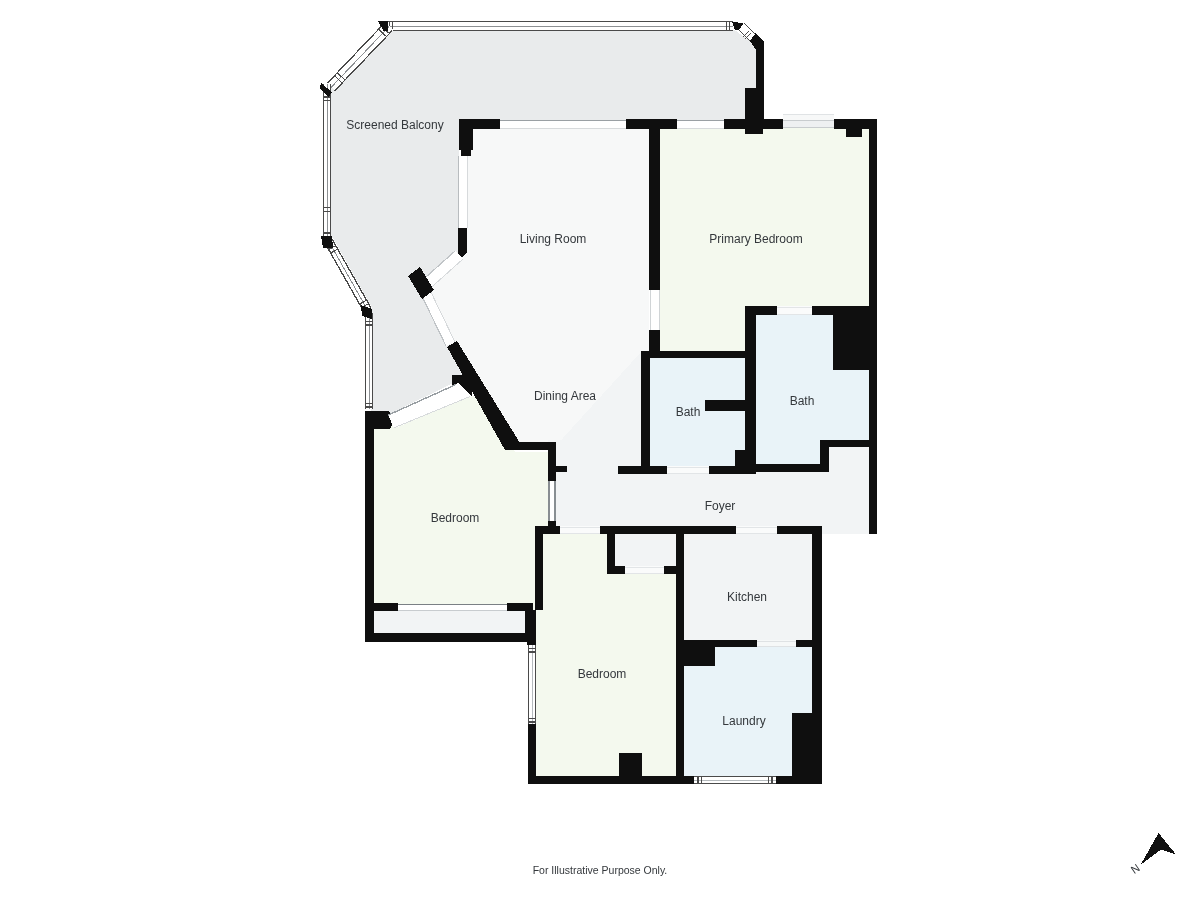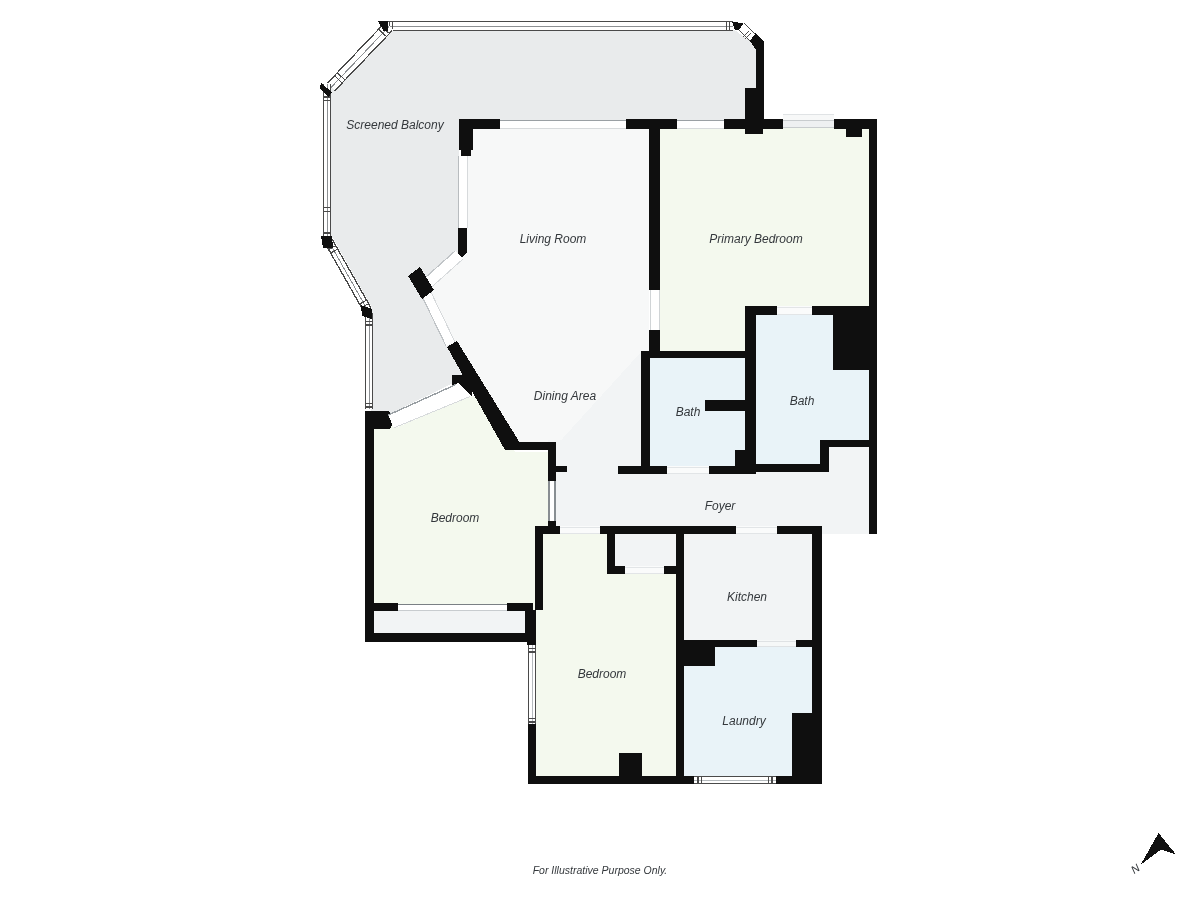--- a/index.html
+++ b/index.html
@@ -1,16 +1,16 @@
 <!DOCTYPE html>
 <html><head>
 <meta charset="utf-8">
 <style>
   html,body{margin:0;padding:0;background:#ffffff;}
-  .wrap{width:1200px;height:900px;position:relative;background:#ffffff;overflow:hidden;font-style:italic;}
+  .wrap{width:1200px;height:900px;position:relative;background:#ffffff;overflow:hidden;}
   svg{display:block;}
   text{font-family:"Liberation Sans",sans-serif;fill:#34383c;}
 </style>
 </head>
 <body>
 <div class="wrap">
 <svg width="1200" height="900" viewBox="0 0 1200 900" shape-rendering="crispEdges">
 
   <rect x="0" y="0" width="1200" height="900" fill="#ffffff"></rect>
 

